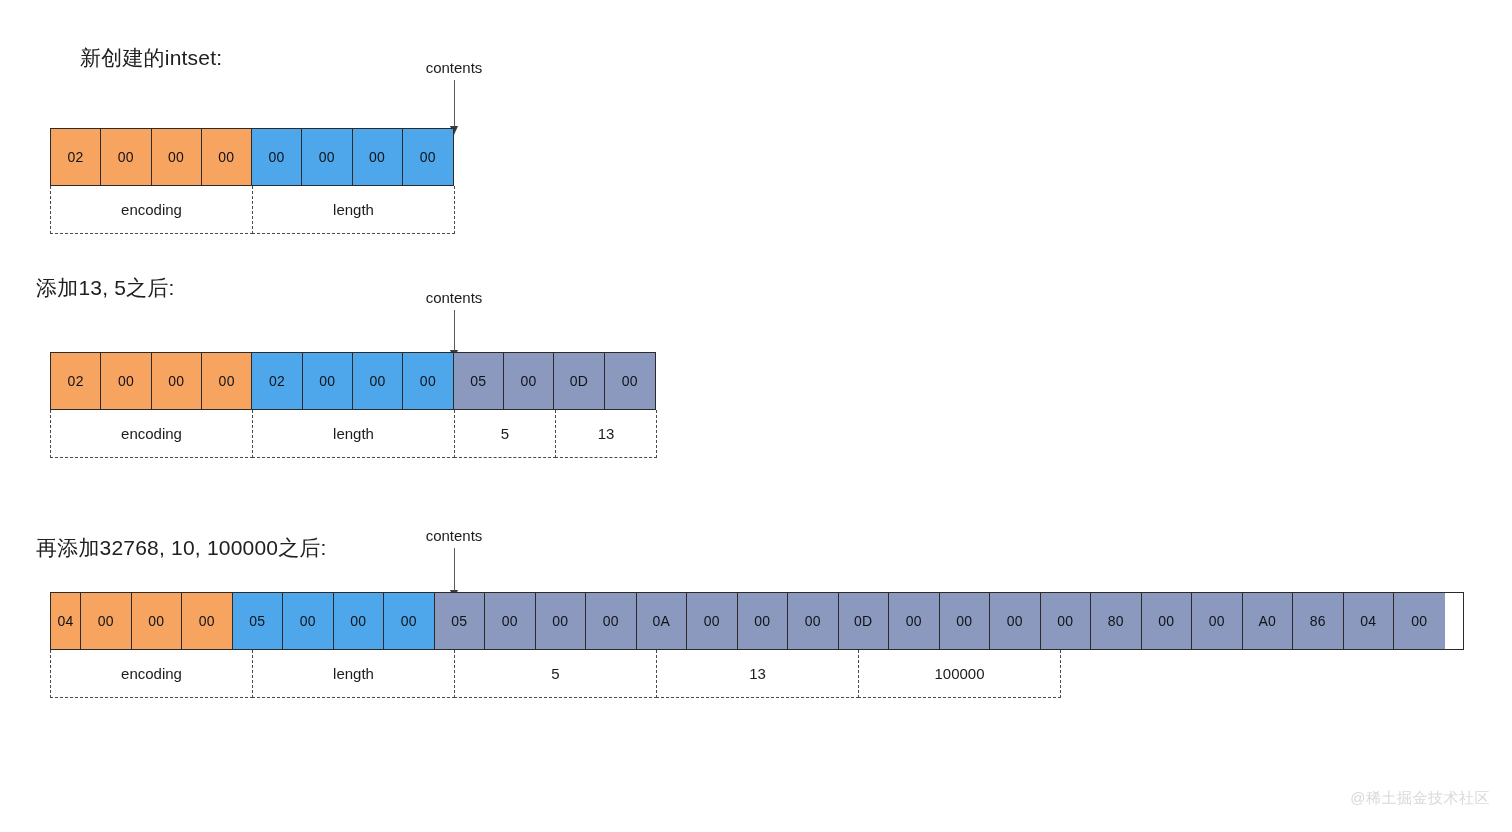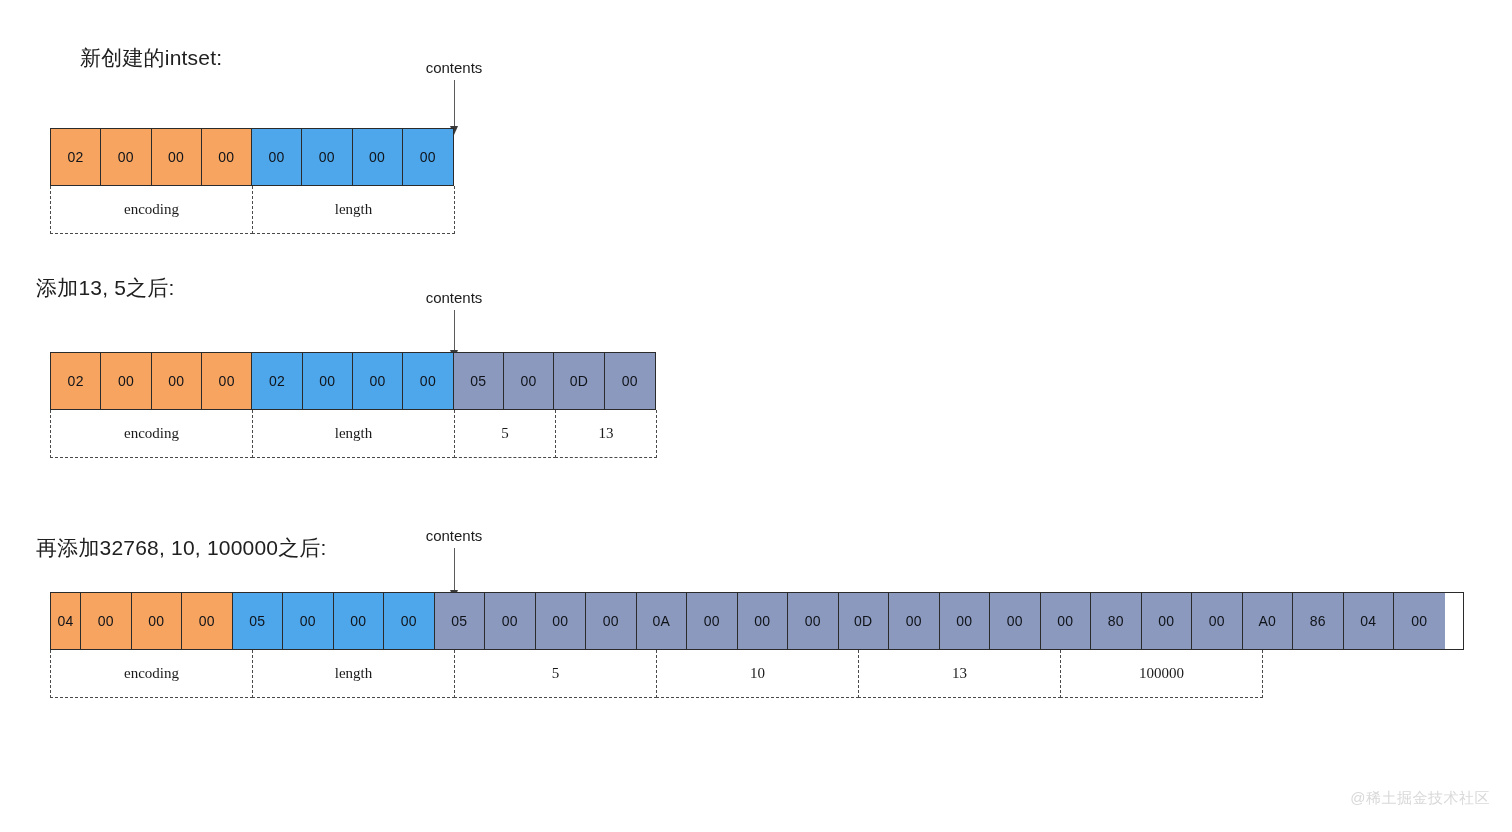--- a/index.html
+++ b/index.html
@@ -81,21 +81,20 @@
     border-left: 1px dashed #4a4a4a;
     border-right: 1px dashed #4a4a4a;
     border-bottom: 1px dashed #4a4a4a;
     display: flex;
     align-items: center;
     justify-content: center;
     font-size: 15px;
     color: #1b1b1b;
     background: transparent;
     margin-right: -1px;
-    font-family: Liberation Serif, serif;
   }
 
   
   .watermark {
     position: absolute;
     right: 22px;
     bottom: 24px;
     font-size: 15px;
     color: #d9d9d9;
     letter-spacing: .5px;
@@ -179,16 +178,15 @@
     <div class="cell con" style="width: 50.5px;">00</div>
     <div class="cell con" style="width: 50.5px;">A0</div>
     <div class="cell con" style="width: 50.5px;">86</div>
     <div class="cell con" style="width: 50.5px;">04</div>
     <div class="cell con" style="width: 50.5px;">00</div>
   </div>
 <div class="brackets" style="left: 50px; top: 650px; height: 48px;">
     <div class="bracket" style="width: 203px; height: 48px;">encoding</div>
     <div class="bracket" style="width: 203px; height: 48px;">length</div>
     <div class="bracket" style="width: 203px; height: 48px;">5</div>
-    <div class="bracket" style="width: 203px; height: 48px;">10</div>
     <div class="bracket" style="width: 203px; height: 48px;">13</div>
     <div class="bracket" style="width: 203px; height: 48px;">100000</div>
   </div>
 
 </body></html>

